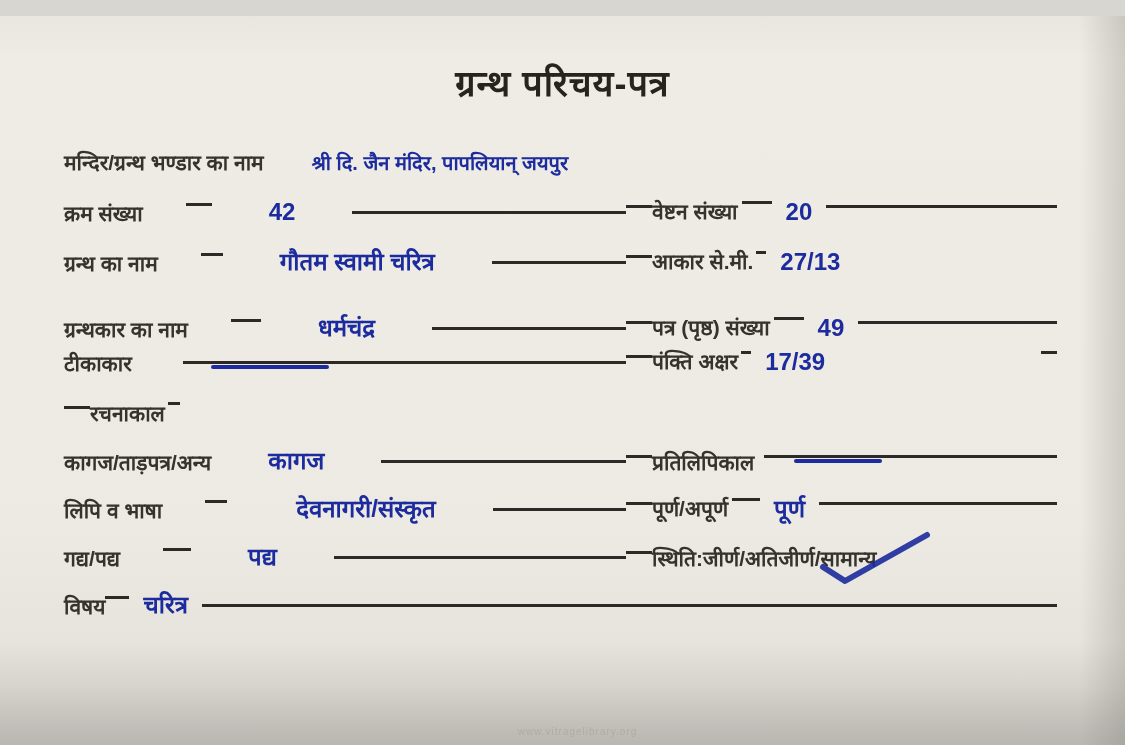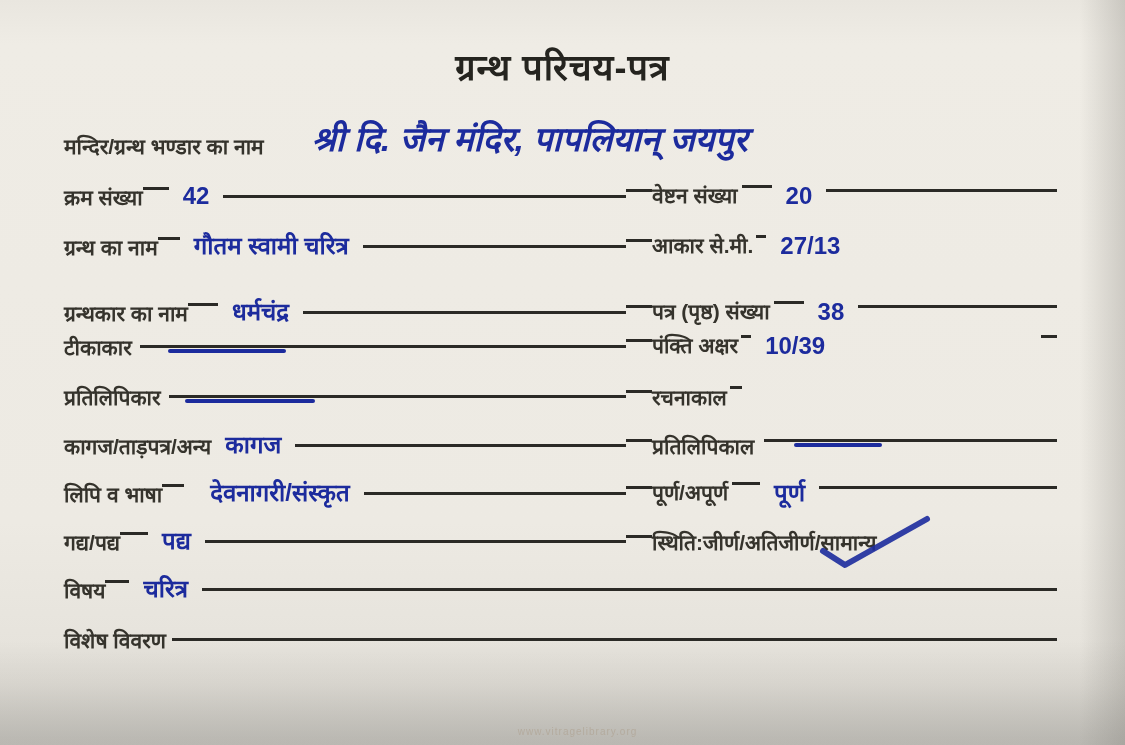--- a/index.html
+++ b/index.html
@@ -7,30 +7,31 @@
     width:1125px;height:745px;position:relative;overflow:hidden;
     font-family:"Liberation Sans","DejaVu Sans",sans-serif;
     background:#d8d6d0;
   }
   .paper{
     position:absolute;inset:0;
     background:
       linear-gradient(to bottom, rgba(0,0,0,0) 86%, rgba(130,128,122,.30) 99%),
       linear-gradient(to right, rgba(0,0,0,0) 96%, rgba(120,118,112,.28) 100%),
       linear-gradient(to bottom, #e9e6df 0%, #efece5 6%, #edeae3 70%, #e4e1da 92%, #d2d0ca 100%);
+    margin-top: 16px;
   }
   .title{
     position:absolute;top:42px;left:0;width:100%;text-align:center;
     font-size:36px;font-weight:bold;color:#25241f;letter-spacing:1px;
   }
   .row{
     position:absolute;left:64px;right:68px;height:42px;
     display:flex;align-items:flex-end;white-space:nowrap;
   }
-  .col-l{width:562px;display:flex;align-items:flex-end;flex:none;}
+  .col-l{width:562px;display:flex;align-items:flex-end;flex:none;gap:43px;}
   .col-r{flex:1;display:flex;align-items:center;min-width:0;}
   .lbl{font-size:21px;font-weight:bold;color:#35332c;line-height:1.1;}
   .v{font-size:24px;font-weight:bold;color:#1c2b9d;padding:0 14px;line-height:1.1;}
   .rule{flex:1;height:3px;background:#2b2a26;margin-bottom:11px;position:relative;min-width:10px;}
   .dash{height:3px;background:#2b2a26;margin-bottom:11px;flex:none;}
   .dash.raised{margin-bottom:19px;}
   .lead{width:26px;height:3px;background:#2b2a26;margin-bottom:11px;flex:none;}
   .sp{flex:1;}
   .pen{position:absolute;height:4px;background:#1c2b9d;top:4px;border-radius:2px;}
   .checked{position:relative;display:inline-block;}
@@ -45,21 +46,21 @@
 </style>
 </head>
 <body>
 
 <div class="paper">
 
   <div class="title">ग्रन्थ परिचय-पत्र</div>
 
   <div class="row" id="r1">
     <span class="lbl">मन्दिर/ग्रन्थ भण्डार का नाम</span>
-    <span class="v" style="margin-left:34px;font-size:34px;font-style:italic;">श्री दि. जैन मंदिर, पापलियान् जयपुर</span>
+    <span class="v" style="margin-left:34px;font-size:20px;">श्री दि. जैन मंदिर, पापलियान् जयपुर</span>
   </div>
 
   <div class="row" id="r2">
     <div class="col-l">
       <span class="lbl">क्रम संख्या</span>
       <span class="dash raised" style="width:26px"></span>
       <span class="v">42</span>
       <span class="rule"></span>
     </div>
     <div class="col-r">
@@ -91,49 +92,43 @@
     <div class="col-l">
       <span class="lbl">ग्रन्थकार का नाम</span>
       <span class="dash raised" style="width:30px"></span>
       <span class="v">धर्मचंद्र</span>
       <span class="rule"></span>
     </div>
     <div class="col-r">
       <span class="lead"></span>
       <span class="lbl">पत्र (पृष्ठ) संख्या</span>
       <span class="dash raised" style="width:30px;margin-left:4px"></span>
-      <span class="v">38</span>
+      <span class="v">49</span>
       <span class="rule"></span>
     </div>
   </div>
 
   <div class="row" id="r5">
     <div class="col-l">
       <span class="lbl">टीकाकार</span>
       <span class="rule" style="margin-left:8px">
         <span class="pen" style="left:28px;width:118px"></span>
       </span>
     </div>
     <div class="col-r">
       <span class="lead"></span>
       <span class="lbl">पंक्ति अक्षर</span>
       <span class="dash raised" style="width:10px;margin-left:3px"></span>
-      <span class="v">10/39</span>
+      <span class="v">17/39</span>
       <span class="sp"></span>
       <span class="dash raised" style="width:16px"></span>
     </div>
   </div>
 
   <div class="row" id="r6">
-    <div class="col-l">
-      <span class="lbl">प्रतिलिपिकार</span>
-      <span class="rule" style="margin-left:8px">
-        <span class="pen" style="left:16px;width:130px"></span>
-      </span>
-    </div>
     <div class="col-r">
       <span class="lead"></span>
       <span class="lbl">रचनाकाल</span>
       <span class="dash raised" style="width:12px;margin-left:3px"></span>
       <span class="sp"></span>
     </div>
   </div>
 
   <div class="row" id="r8">
     <div class="col-l">
@@ -186,19 +181,15 @@
     </div>
   </div>
 
   <div class="row" id="r10">
     <span class="lbl">विषय</span>
     <span class="dash raised" style="width:24px"></span>
     <span class="v">चरित्र</span>
     <span class="rule"></span>
   </div>
 
-  <div class="row" id="r11">
-    <span class="lbl">विशेष विवरण</span>
-    <span class="rule" style="margin-left:6px"></span>
-  </div>
 
   <div class="watermark">www.vitragelibrary.org</div>
 </div>
 
 </body></html>

